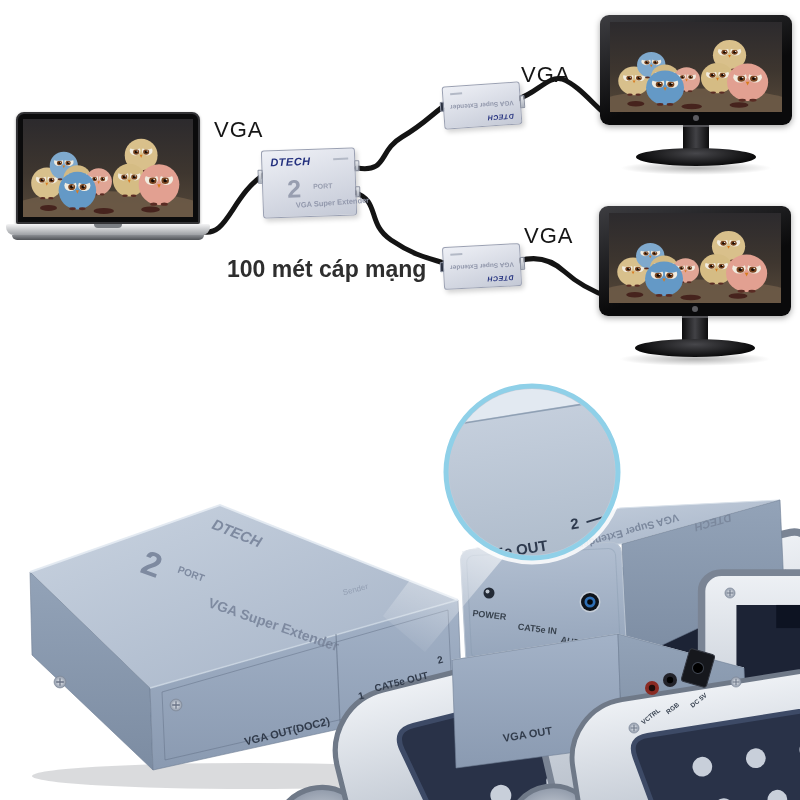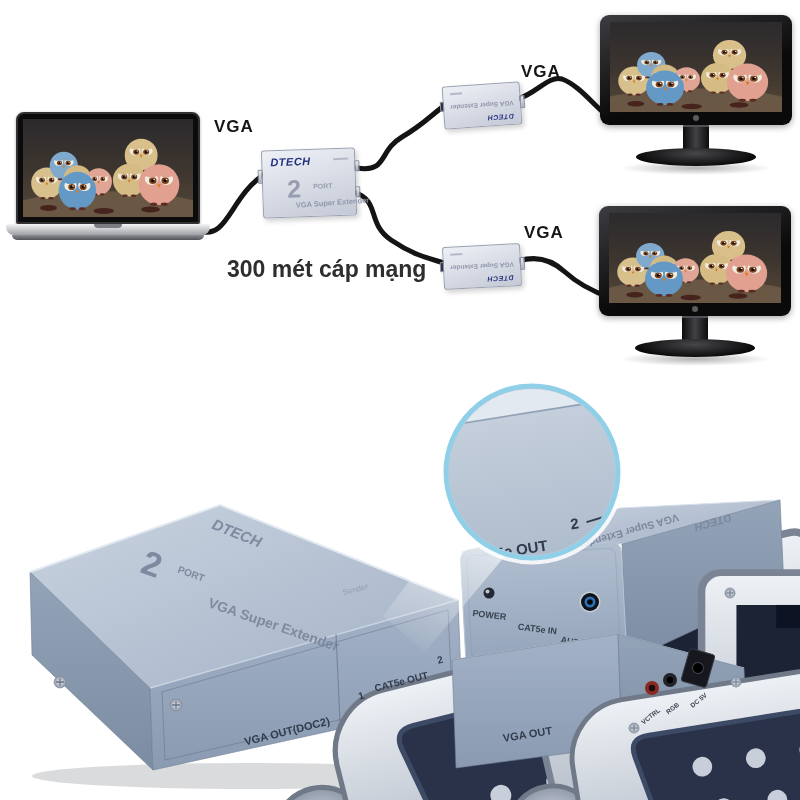--- a/index.html
+++ b/index.html
@@ -2,21 +2,21 @@
 <html><head>
 <meta charset="utf-8">
 <style>
   html,body{margin:0;padding:0;background:#fff;}
   #stage{position:relative;width:800px;height:800px;background:#fff;overflow:hidden;
          font-family:"Liberation Sans",sans-serif;}
   #stage *{box-sizing:border-box;}
   .abs{position:absolute;}
 
   
-  .vga-label{position:absolute;font-size:17px;font-weight:700;color:#161616;letter-spacing:1px;}
+  .vga-label{position:absolute;font-size:22px;font-weight:400;color:#161616;letter-spacing:1px;}
   #cable-note{position:absolute;left:227px;top:256px;font-size:23px;font-weight:700;color:#2e2e2e;}
 
   
   #laptop{position:absolute;left:6px;top:112px;width:204px;height:132px;}
   .lap-screen{position:absolute;left:10px;top:0;width:184px;height:112px;background:#0b0b0c;
               border:2px solid #333336;border-radius:8px 8px 2px 2px;padding:5px;
               box-shadow:0 1px 3px rgba(0,0,0,.35);}
   .lap-screen svg{width:100%;height:100%;display:block;}
   .lap-base{position:absolute;left:0;top:112px;width:204px;height:11px;
             background:linear-gradient(#f4f4f5,#9da0a4);border-radius:2px 2px 8px 8px;}
@@ -177,21 +177,21 @@
       </svg>
     </div>
     <div class="lap-base"></div>
     <div class="lap-notch"></div>
     <div class="lap-deck"></div>
   </div>
 
   <div class="vga-label" style="left:214px;top:117px">VGA</div>
   <div class="vga-label" style="left:521px;top:62px">VGA</div>
   <div class="vga-label" style="left:524px;top:223px">VGA</div>
-  <div id="cable-note">300 mét cáp mạng</div>
+  <div id="cable-note">100 mét cáp mạng</div>
 
   <div id="tx-box" class="ext-box">
     <span class="tx-logo dtech">DTECH</span>
     <span class="tx-model"></span>
     <span class="tx-num">2</span>
     <span class="tx-port">PORT</span>
     <span class="tx-name">VGA Super Extender</span>
     <span class="nub" style="left:-5px;top:18px;width:5px;height:14px"></span>
     <span class="nub" style="right:-5px;top:12px;width:5px;height:11px"></span>
     <span class="nub" style="right:-5px;top:38px;width:5px;height:11px"></span>

